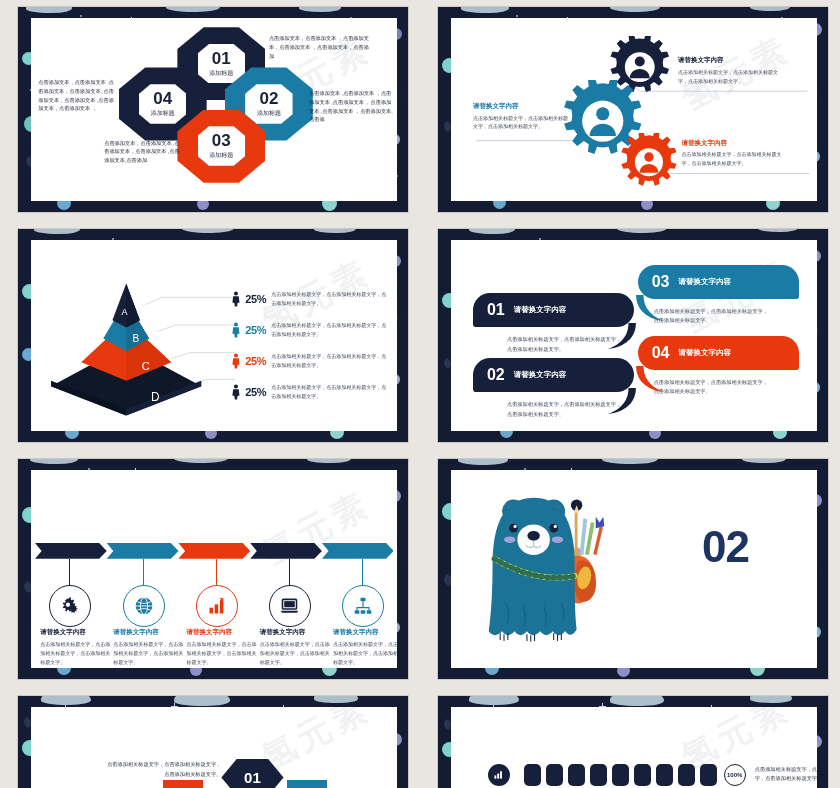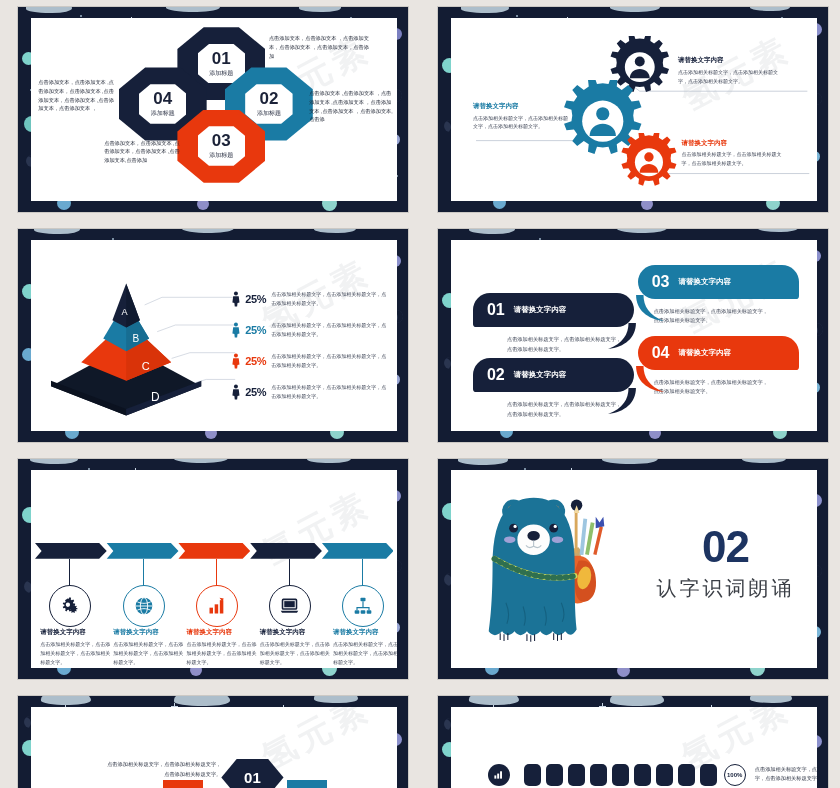--- a/index.html
+++ b/index.html
@@ -623,21 +623,20 @@
               <line x1="50" y1="152" x2="50" y2="159"></line>
             <line x1="54" y1="151" x2="54" y2="158"></line>
             <line x1="74" y1="150" x2="74" y2="157"></line>
               <line x1="78" y1="151" x2="78" y2="158"></line>
             <line x1="82" y1="150" x2="82" y2="157"></line>
           </g>
         </svg>
 
         <div style="position:absolute;left:52%;top:28%;width:46%;text-align:center;">
           <div class="sec-num">02</div>
-          <div class="sec-ttl">认字识词朗诵</div>
         </div>
       </div>
     </div>
   </div>
 
   <div class="slide" style="padding-bottom:0;">
     <div class="frame">
       <div class="bg-space">
         <div class="cloudy" style="left:6%;top:-6%;width:50px;height:15px;"></div>
         <div class="cloudy" style="left:40%;top:-7%;width:56px;height:16px;"></div>

